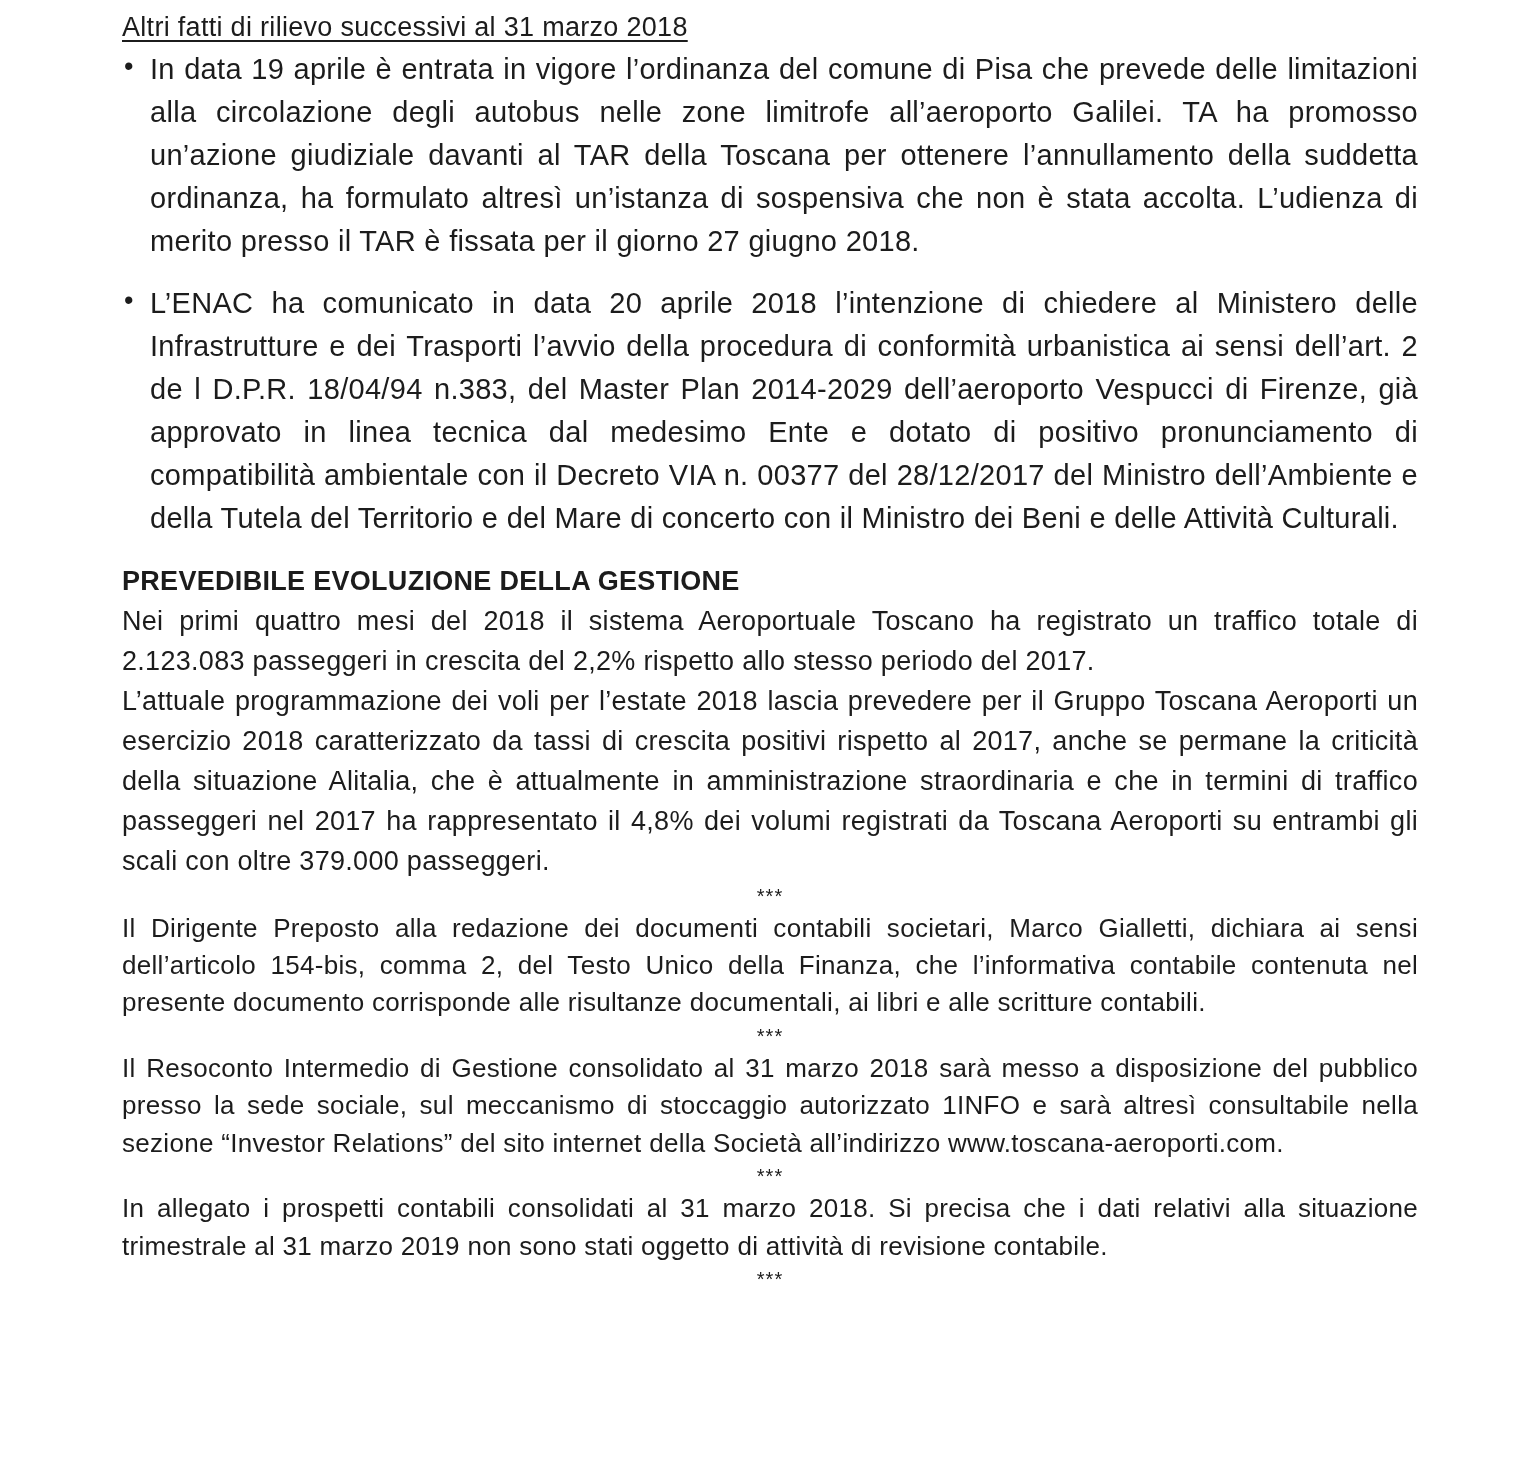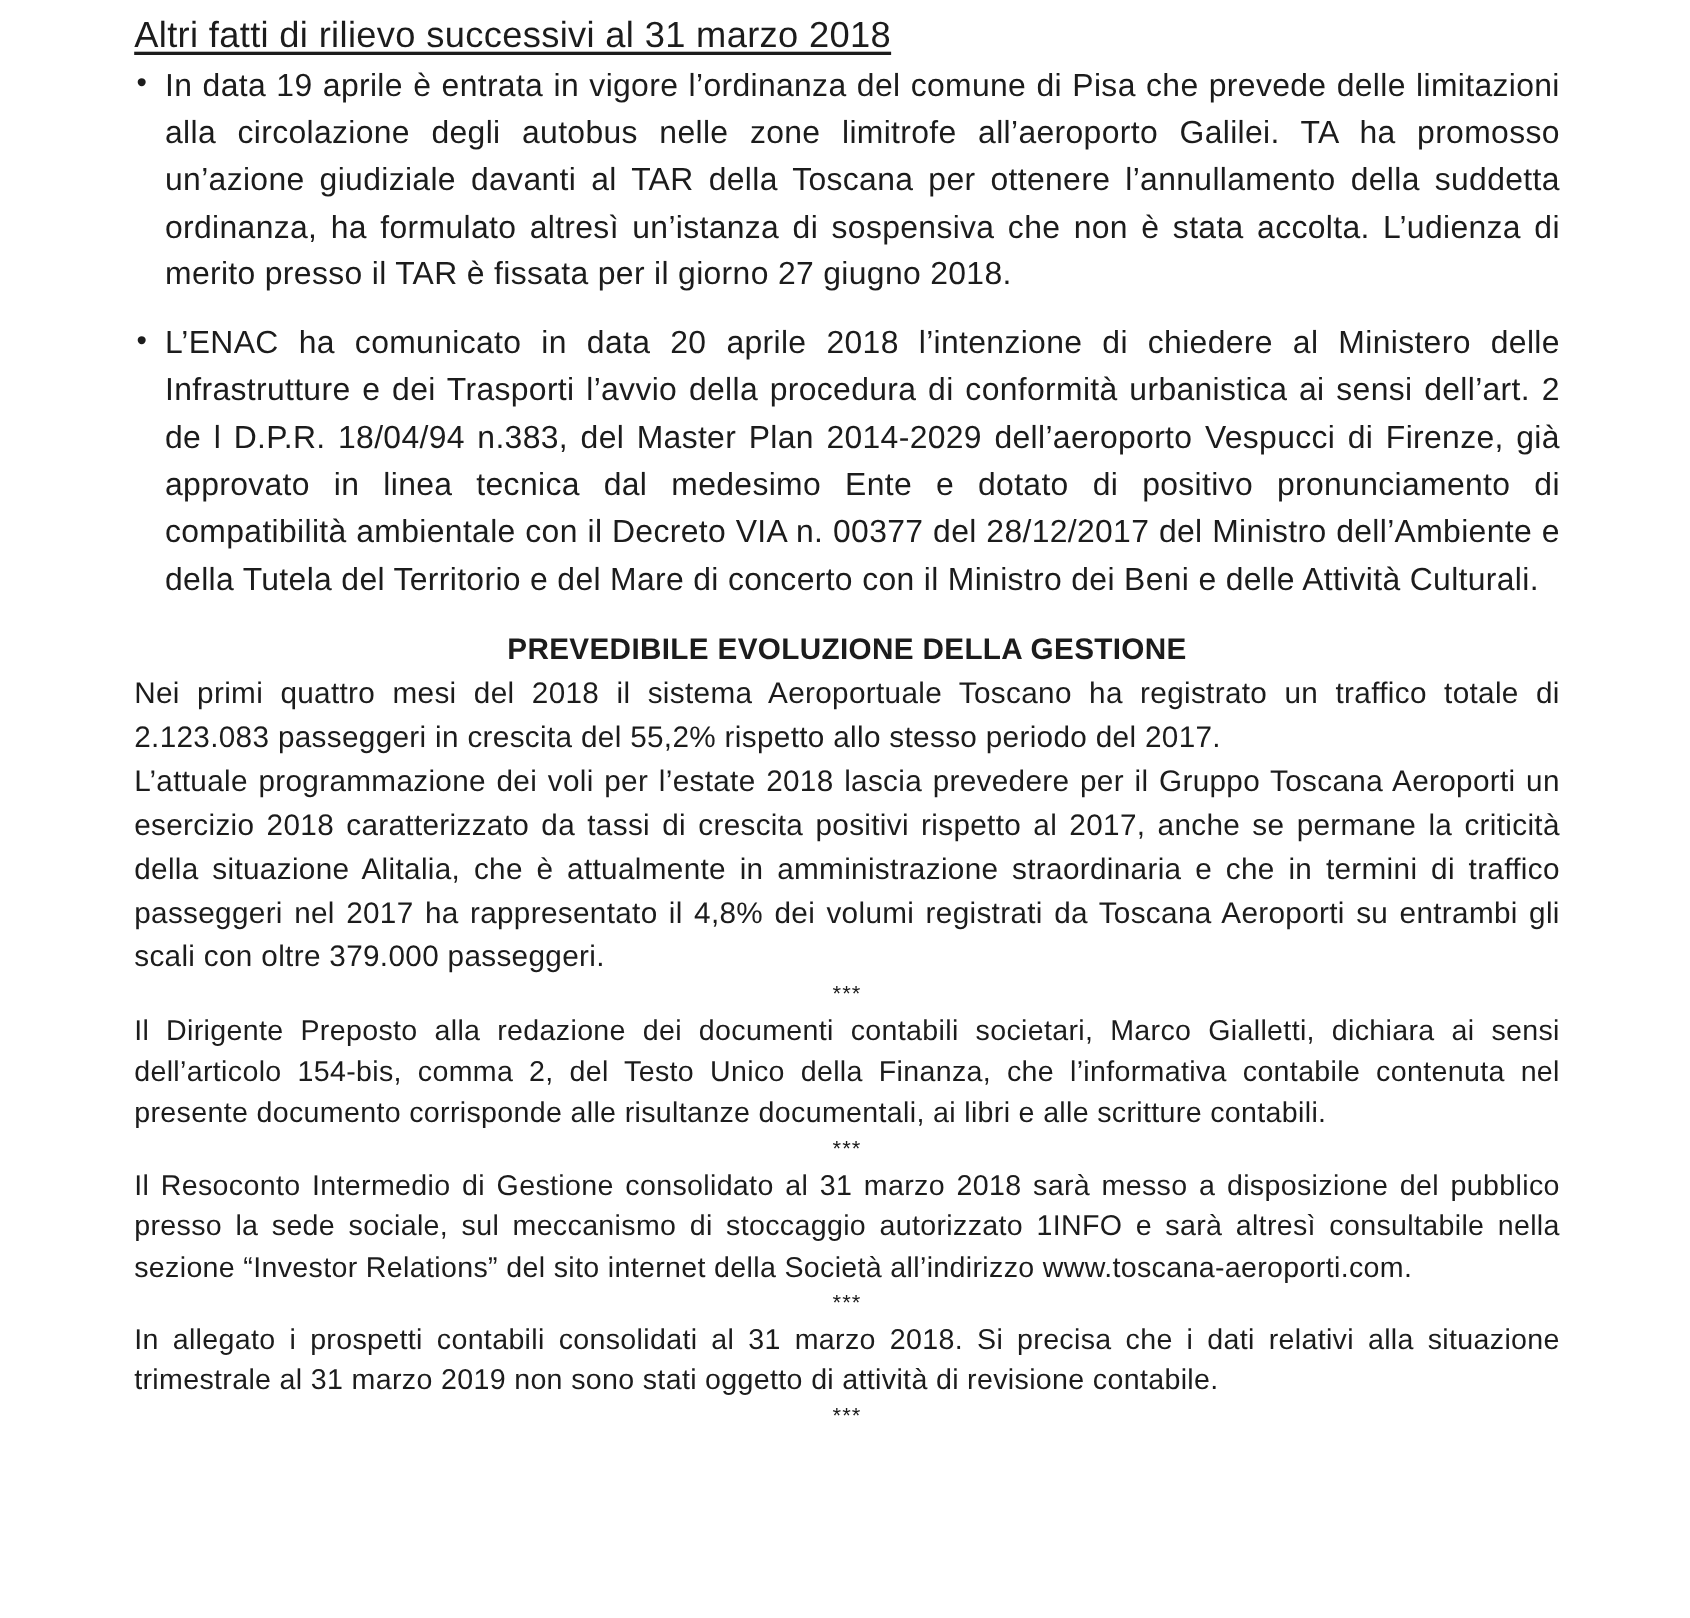--- a/index.html
+++ b/index.html
@@ -13,21 +13,21 @@
     height: 1471px;
     box-sizing: border-box;
     padding: 8px 118px 0 122px;
     background: #ffffff;
     color: #1c1c1c;
     font-family: "Liberation Sans", "DejaVu Sans", sans-serif;
     overflow: hidden;
   }
   .h-underline {
     margin: 0;
-    font-size: 33px;
+    font-size: 27px;
     font-weight: 400;
     line-height: 1.48;
     letter-spacing: 0.3px;
     text-decoration: underline;
     text-underline-offset: 4px;
   }
   ul.bullets {
     list-style: none;
     margin: 0;
     padding: 0;
@@ -47,21 +47,20 @@
     left: 2px;
     top: -1px;
     font-size: 27px;
   }
   .h-bold {
     margin: 22px 0 0 0;
     font-size: 27px;
     font-weight: 700;
     line-height: 1.48;
     letter-spacing: 0.3px;
-    text-align: center;
   }
   p.body {
     margin: 0;
     font-size: 27px;
     line-height: 1.48;
     letter-spacing: 0.3px;
     text-align: justify;
   }
   .sep {
     margin: 2px 0;
@@ -86,21 +85,21 @@
 
   <h1 class="h-underline">Altri fatti di rilievo successivi al 31 marzo 2018</h1>
 
   <ul class="bullets">
     <li>In data 19 aprile è entrata in vigore l’ordinanza del comune di Pisa che prevede delle limitazioni alla circolazione degli autobus nelle zone limitrofe all’aeroporto Galilei. TA ha promosso un’azione giudiziale davanti al TAR della Toscana per ottenere l’annullamento della suddetta ordinanza, ha formulato altresì un’istanza di sospensiva che non è stata accolta. L’udienza di merito presso il TAR è fissata per il giorno 27 giugno 2018.</li>
     <li>L’ENAC ha comunicato in data 20 aprile 2018 l’intenzione di chiedere al Ministero delle Infrastrutture e dei Trasporti l’avvio della procedura di conformità urbanistica ai sensi dell’art. 2 de l D.P.R. 18/04/94 n.383, del Master Plan 2014-2029 dell’aeroporto Vespucci di Firenze, già approvato in linea tecnica dal medesimo Ente e dotato di positivo pronunciamento di compatibilità ambientale con il Decreto VIA n. 00377 del 28/12/2017 del Ministro dell’Ambiente e della Tutela del Territorio e del Mare di concerto con il Ministro dei Beni e delle Attività Culturali.</li>
   </ul>
 
   <h2 class="h-bold">PREVEDIBILE EVOLUZIONE DELLA GESTIONE</h2>
 
-  <p class="body">Nei primi quattro mesi del 2018 il sistema Aeroportuale Toscano ha registrato un traffico totale di 2.123.083 passeggeri in crescita del 55,2% rispetto allo stesso periodo del 2017.</p>
+  <p class="body">Nei primi quattro mesi del 2018 il sistema Aeroportuale Toscano ha registrato un traffico totale di 2.123.083 passeggeri in crescita del 2,2% rispetto allo stesso periodo del 2017.</p>
   <p class="body">L’attuale programmazione dei voli per l’estate 2018 lascia prevedere per il Gruppo Toscana Aeroporti un esercizio 2018 caratterizzato da tassi di crescita positivi rispetto al 2017, anche se permane la criticità della situazione Alitalia, che è attualmente in amministrazione straordinaria e che in termini di traffico passeggeri nel 2017 ha rappresentato il 4,8% dei volumi registrati da Toscana Aeroporti su entrambi gli scali con oltre 379.000 passeggeri.</p>
 
   <div class="sep">***</div>
 
   <p class="note">Il Dirigente Preposto alla redazione dei documenti contabili societari, Marco Gialletti, dichiara ai sensi dell’articolo 154-bis, comma 2, del Testo Unico della Finanza, che l’informativa contabile contenuta nel presente documento corrisponde alle risultanze documentali, ai libri e alle scritture contabili.</p>
 
   <div class="sep">***</div>
 
   <p class="note">Il Resoconto Intermedio di Gestione consolidato al 31 marzo 2018 sarà messo a disposizione del pubblico presso la sede sociale, sul meccanismo di stoccaggio autorizzato 1INFO e sarà altresì consultabile nella sezione “Investor Relations” del sito internet della Società all’indirizzo www.toscana-aeroporti.com.</p>
 

